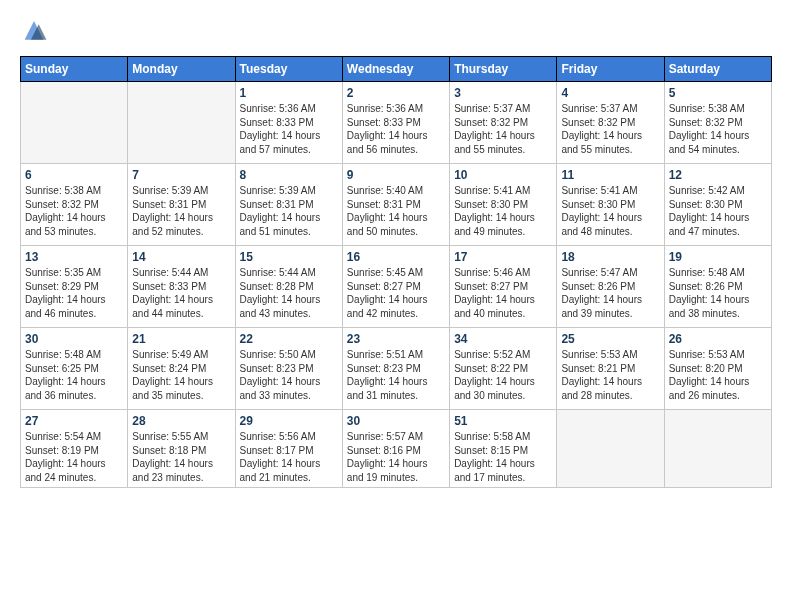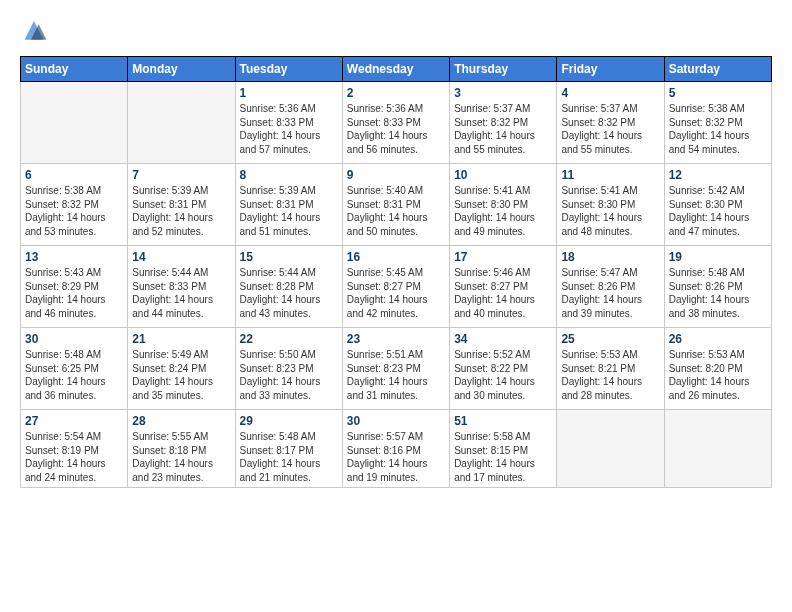--- a/index.html
+++ b/index.html
@@ -205,21 +205,21 @@
           <td>
             <span class="day-num">12</span>
             <div class="day-info">Sunrise: 5:42 AM
 Sunset: 8:30 PM
 Daylight: 14 hours and 47 minutes.</div>
           </td>
         </tr>
         <tr>
           <td>
             <span class="day-num">13</span>
-            <div class="day-info">Sunrise: 5:43 AM
+            <div class="day-info">Sunrise: 5:35 AM
 Sunset: 8:29 PM
 Daylight: 14 hours and 46 minutes.</div>
           </td>
           <td>
             <span class="day-num">14</span>
             <div class="day-info">Sunrise: 5:44 AM
 Sunset: 8:33 PM
 Daylight: 14 hours and 44 minutes.</div>
           </td>
           <td>
@@ -305,21 +305,21 @@
 Daylight: 14 hours and 24 minutes.</div>
           </td>
           <td>
             <span class="day-num">28</span>
             <div class="day-info">Sunrise: 5:55 AM
 Sunset: 8:18 PM
 Daylight: 14 hours and 23 minutes.</div>
           </td>
           <td>
             <span class="day-num">29</span>
-            <div class="day-info">Sunrise: 5:48 AM
+            <div class="day-info">Sunrise: 5:56 AM
 Sunset: 8:17 PM
 Daylight: 14 hours and 21 minutes.</div>
           </td>
           <td>
             <span class="day-num">30</span>
             <div class="day-info">Sunrise: 5:57 AM
 Sunset: 8:16 PM
 Daylight: 14 hours and 19 minutes.</div>
           </td>
           <td>

